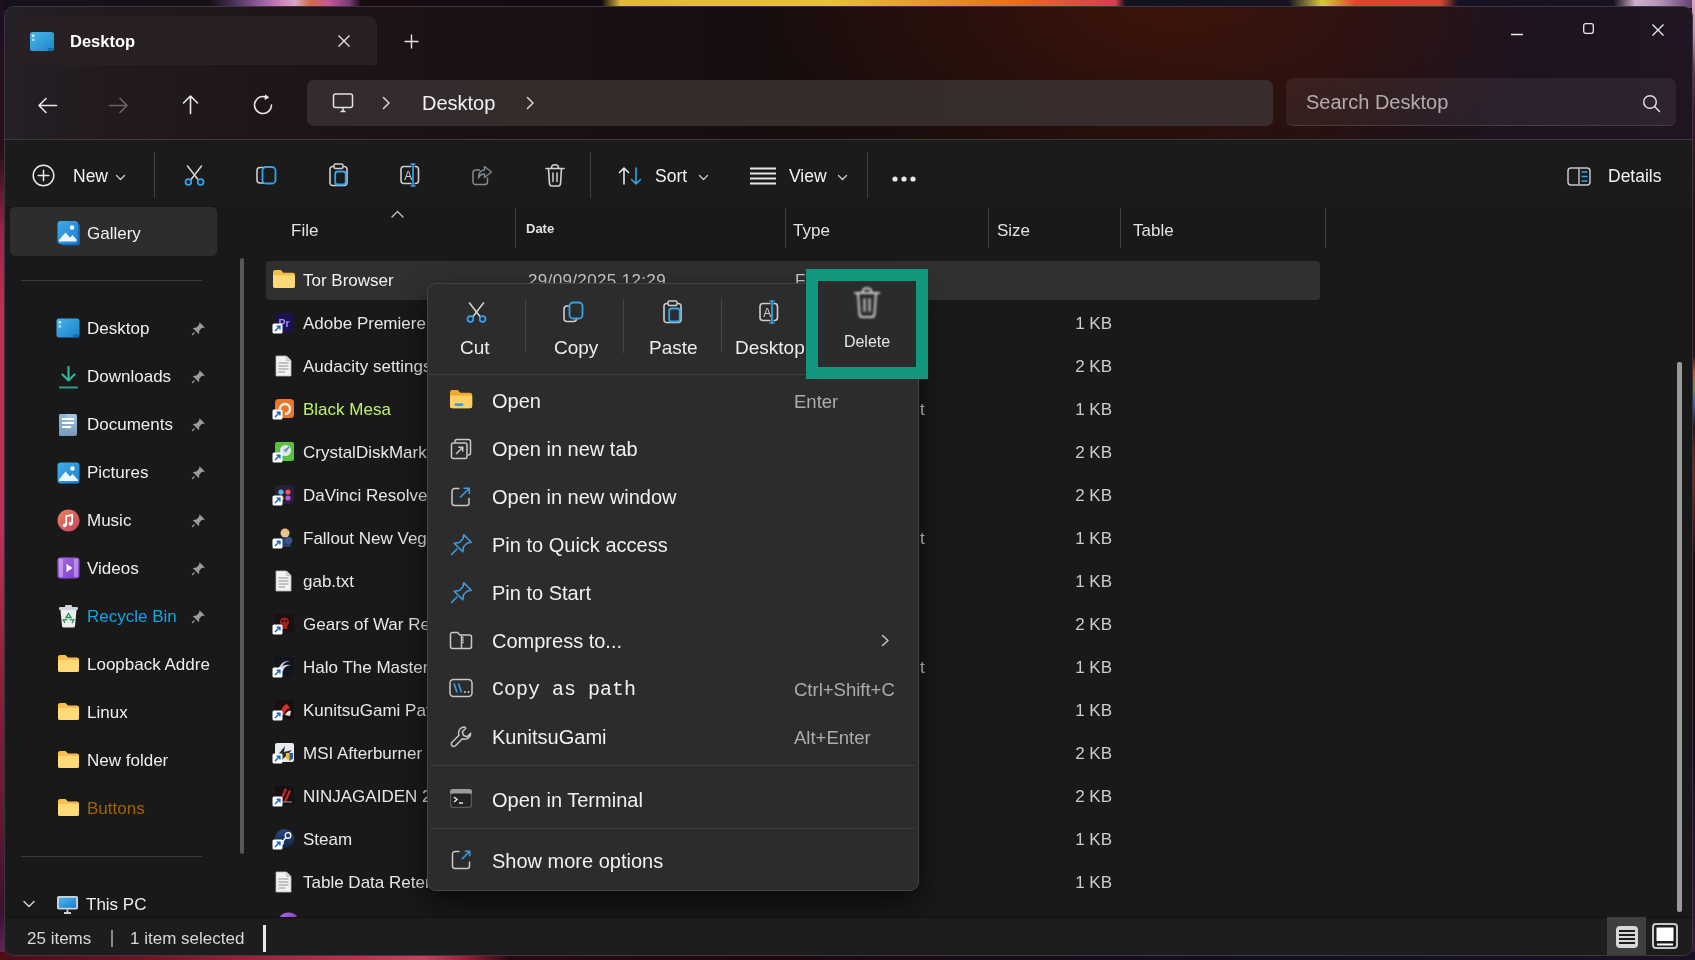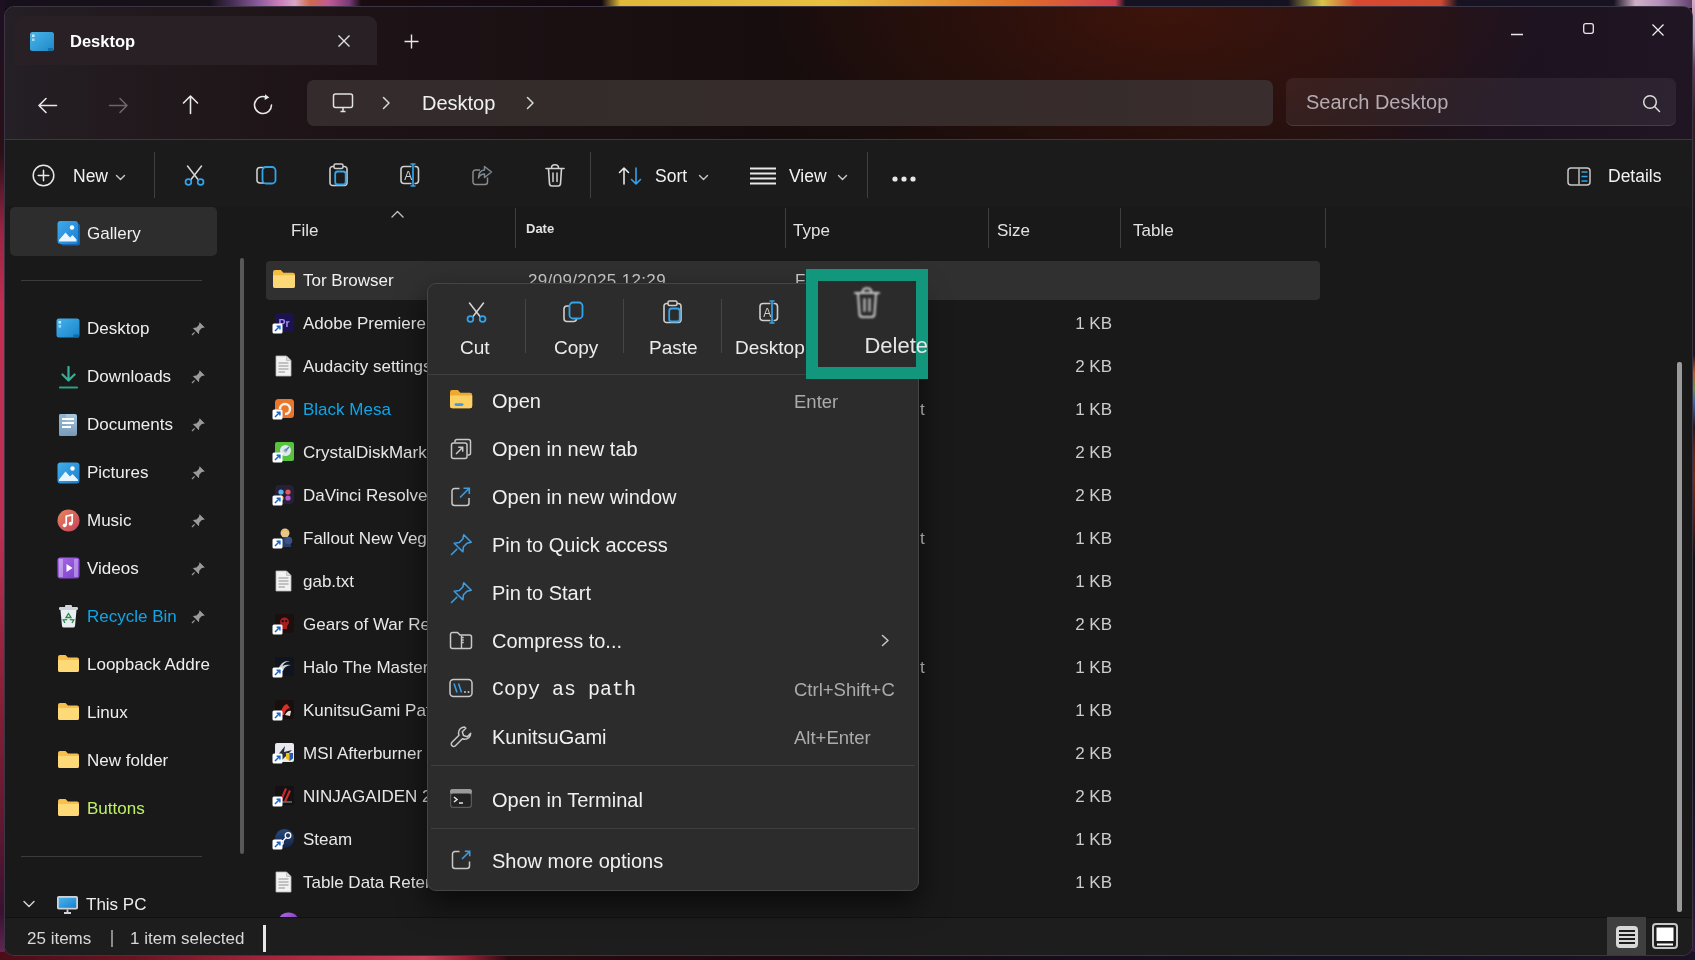--- a/index.html
+++ b/index.html
@@ -287,21 +287,21 @@
   <div class="a txt" style="left:82px;top:696px;font-size:17px;color:#eee;">Linux</div>
   <svg class="a" style="left:52px;top:743px" width="23" height="19" viewBox="0 0 23 19">
     <path d="M1 3 A2 2 0 0 1 3 1 H8.5 L11 3.5 H20 A2 2 0 0 1 22 5.5 V16 A2 2 0 0 1 20 18 H3 A2 2 0 0 1 1 16 Z" fill="#f7bf4e"></path>
     <path d="M1 6 H22 V16 A2 2 0 0 1 20 18 H3 A2 2 0 0 1 1 16 Z" fill="#fdd978"></path>
   </svg>
   <div class="a txt" style="left:82px;top:744px;font-size:17px;color:#eee;">New folder</div>
   <svg class="a" style="left:52px;top:791px" width="23" height="19" viewBox="0 0 23 19">
     <path d="M1 3 A2 2 0 0 1 3 1 H8.5 L11 3.5 H20 A2 2 0 0 1 22 5.5 V16 A2 2 0 0 1 20 18 H3 A2 2 0 0 1 1 16 Z" fill="#f7bf4e"></path>
     <path d="M1 6 H22 V16 A2 2 0 0 1 20 18 H3 A2 2 0 0 1 1 16 Z" fill="#fdd978"></path>
   </svg>
-  <div class="a txt" style="left:82px;top:792px;font-size:17px;color:#bef264;text-align:center;">Buttons</div>
+  <div class="a txt" style="left:82px;top:792px;font-size:17px;color:#a16207;text-align:center;">Buttons</div>
 
   <svg class="a" style="left:186px;top:314px" width="15" height="15" viewBox="0 0 15 15">
         <path d="M8.6 1.2 L13.8 6.4 L10.9 7.1 L8.4 9.6 L7.9 13.2 L1.8 7.1 L5.4 6.6 L7.9 4.1 Z" fill="#9a9a9a"></path>
         <path d="M3.6 11.4 L1 14" stroke="#9a9a9a" stroke-width="1.3"></path>
       </svg>
   <svg class="a" style="left:186px;top:362px" width="15" height="15" viewBox="0 0 15 15">
         <path d="M8.6 1.2 L13.8 6.4 L10.9 7.1 L8.4 9.6 L7.9 13.2 L1.8 7.1 L5.4 6.6 L7.9 4.1 Z" fill="#9a9a9a"></path>
         <path d="M3.6 11.4 L1 14" stroke="#9a9a9a" stroke-width="1.3"></path>
       </svg>
   <svg class="a" style="left:186px;top:410px" width="15" height="15" viewBox="0 0 15 15">
@@ -380,21 +380,21 @@
         <path d="M6.5 8 H16.5 M6.5 11 H16.5 M6.5 14 H16.5 M6.5 17 H13" stroke="#909090" stroke-width="1.1"></path>
       </svg>
   <div class="a txt" style="left:298px;width:207px;overflow:hidden;top:350px;font-size:17px;color:#e8e8e8;">Audacity settings</div>
   <div class="a txt" style="left:1047px;top:350px;width:60px;text-align:right;font-size:17px;color:#cccccc;">2 KB</div>
   <svg class="a" style="left:267px;top:391px" width="23" height="22" viewBox="0 0 23 22">
         <rect x="3" y="1" width="19" height="19" rx="3.5" fill="#e8762c"></rect>
         <path d="M8 11 a5 5 0 1 1 5 5" stroke="#f8f0e8" stroke-width="2.4" fill="none"></path>
         <rect x="0.5" y="11.5" width="10" height="10" rx="1.5" fill="#fff"></rect>
         <path d="M3 19 L7.5 14.5 M4.6 14.2 H7.9 V17.5" stroke="#1a66c8" stroke-width="1.5" fill="none"></path>
       </svg>
-  <div class="a txt" style="left:298px;width:207px;overflow:hidden;top:393px;font-size:17px;color:#0ea5e9;">Black Mesa</div>
+  <div class="a txt" style="left:298px;width:207px;overflow:hidden;top:393px;font-size:17px;color:#bef264;">Black Mesa</div>
   <div class="a txt" style="left:1047px;top:393px;width:60px;text-align:right;font-size:17px;color:#cccccc;">1 KB</div>
   <div class="a txt" style="left:915px;top:393px;font-size:17px;color:#cccccc;">t</div>
   <svg class="a" style="left:267px;top:434px" width="23" height="22" viewBox="0 0 23 22">
         <rect x="3" y="1" width="19" height="19" rx="2" fill="#57c23e"></rect>
         <circle cx="13.5" cy="9.5" r="5.5" fill="#dfe8ec"></circle>
         <circle cx="13.5" cy="9.5" r="2" fill="#9fb4c0"></circle>
         <path d="M13.5 9.5 L17 6" stroke="#4a7ab8" stroke-width="1.4"></path>
         <rect x="0.5" y="11.5" width="10" height="10" rx="1.5" fill="#fff"></rect>
         <path d="M3 19 L7.5 14.5 M4.6 14.2 H7.9 V17.5" stroke="#1a66c8" stroke-width="1.5" fill="none"></path>
       </svg>
@@ -642,15 +642,15 @@
 </div>
 
 <div class="a" id="teal" style="left:806px;top:269px;width:122px;height:110px;box-sizing:border-box;
      border:12px solid #12967c;background:#2c2b2b;"></div>
 <svg class="a" style="left:852px;top:286px;filter:blur(0.8px)" width="30" height="34" viewBox="0 0 30 34">
   <path d="M3 7 H27" stroke="#cfcfcf" stroke-width="2" stroke-linecap="round"></path>
   <path d="M10.5 6.5 C10.5 3 12.5 2.2 15 2.2 C17.5 2.2 19.5 3 19.5 6.5" fill="none" stroke="#cfcfcf" stroke-width="2"></path>
   <path d="M6 7 L7.5 28.5 A3 3 0 0 0 10.5 31 H19.5 A3 3 0 0 0 22.5 28.5 L24 7" fill="none" stroke="#cfcfcf" stroke-width="2"></path>
   <path d="M12.5 13 V25 M17.5 13 V25" stroke="#cfcfcf" stroke-width="2" stroke-linecap="round"></path>
 </svg>
-<div class="a txt" style="left:806px;top:333px;width:122px;text-align:right;font-size:22px;color:#e6e6e6;filter:blur(0.7px);">Delete</div>
+<div class="a txt" style="left:806px;top:333px;width:122px;text-align:center;font-size:16px;color:#e6e6e6;filter:blur(0.7px);">Delete</div>
 
 </div>
 
 </body></html>

